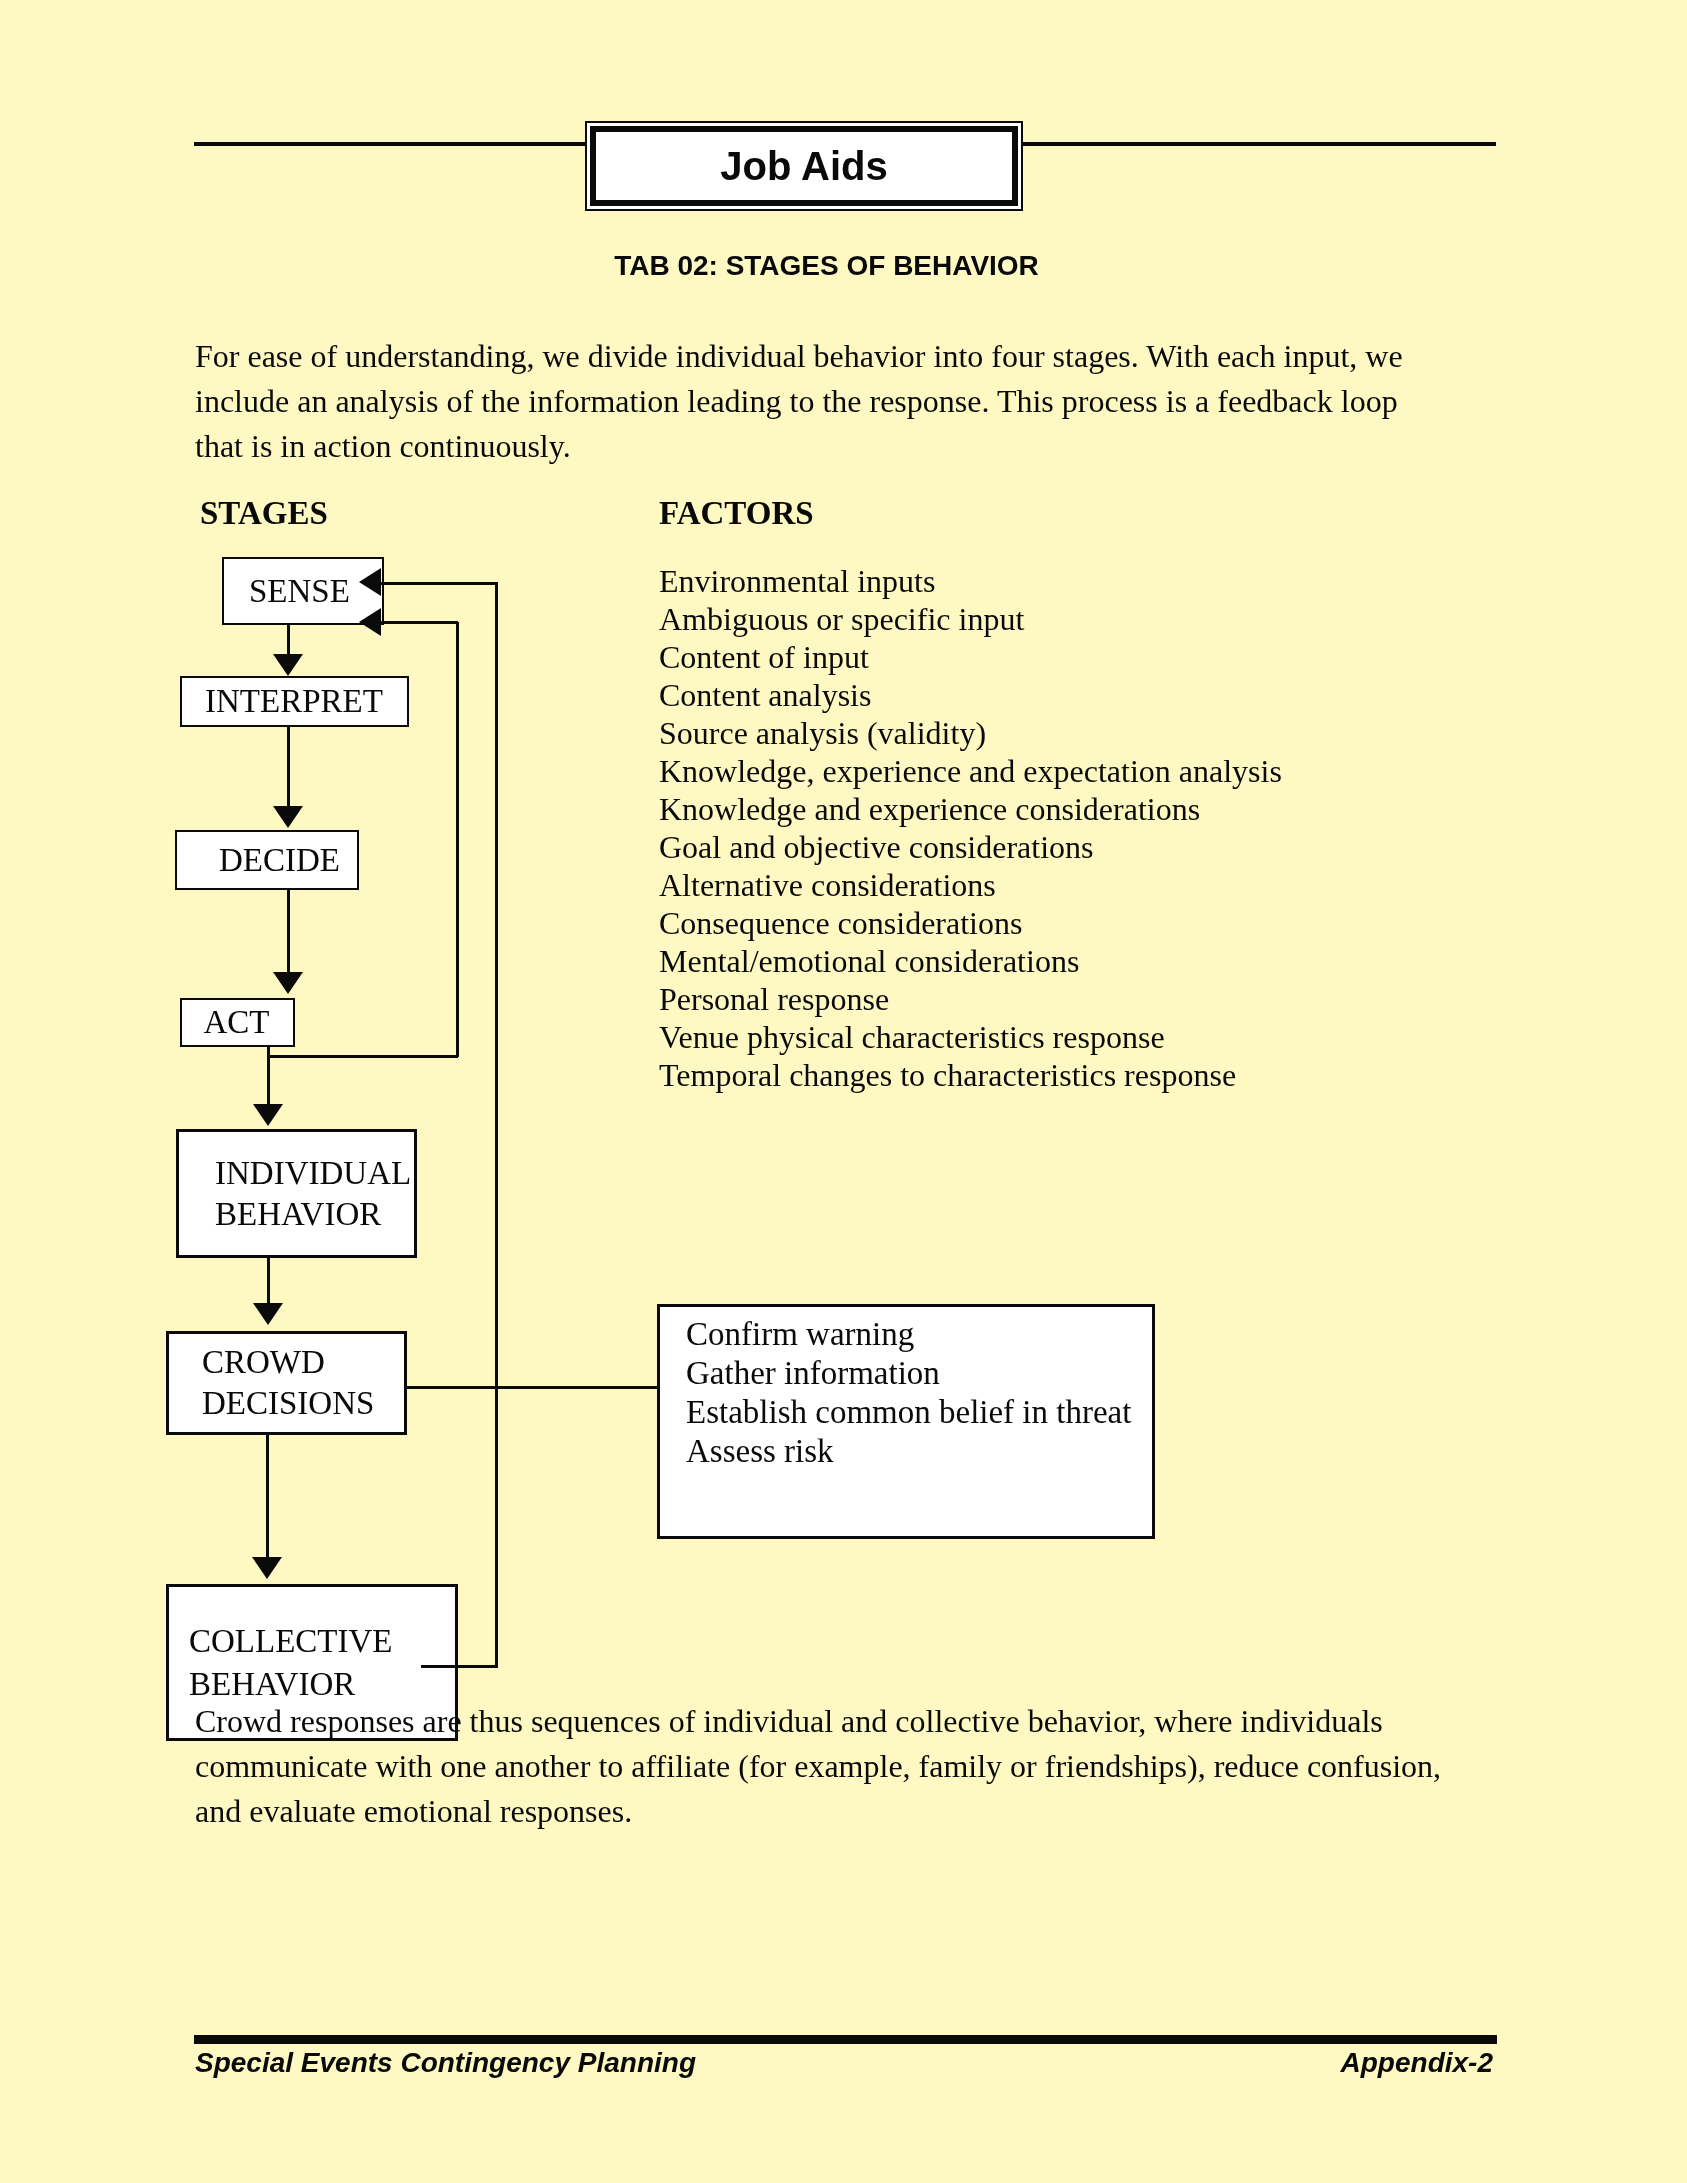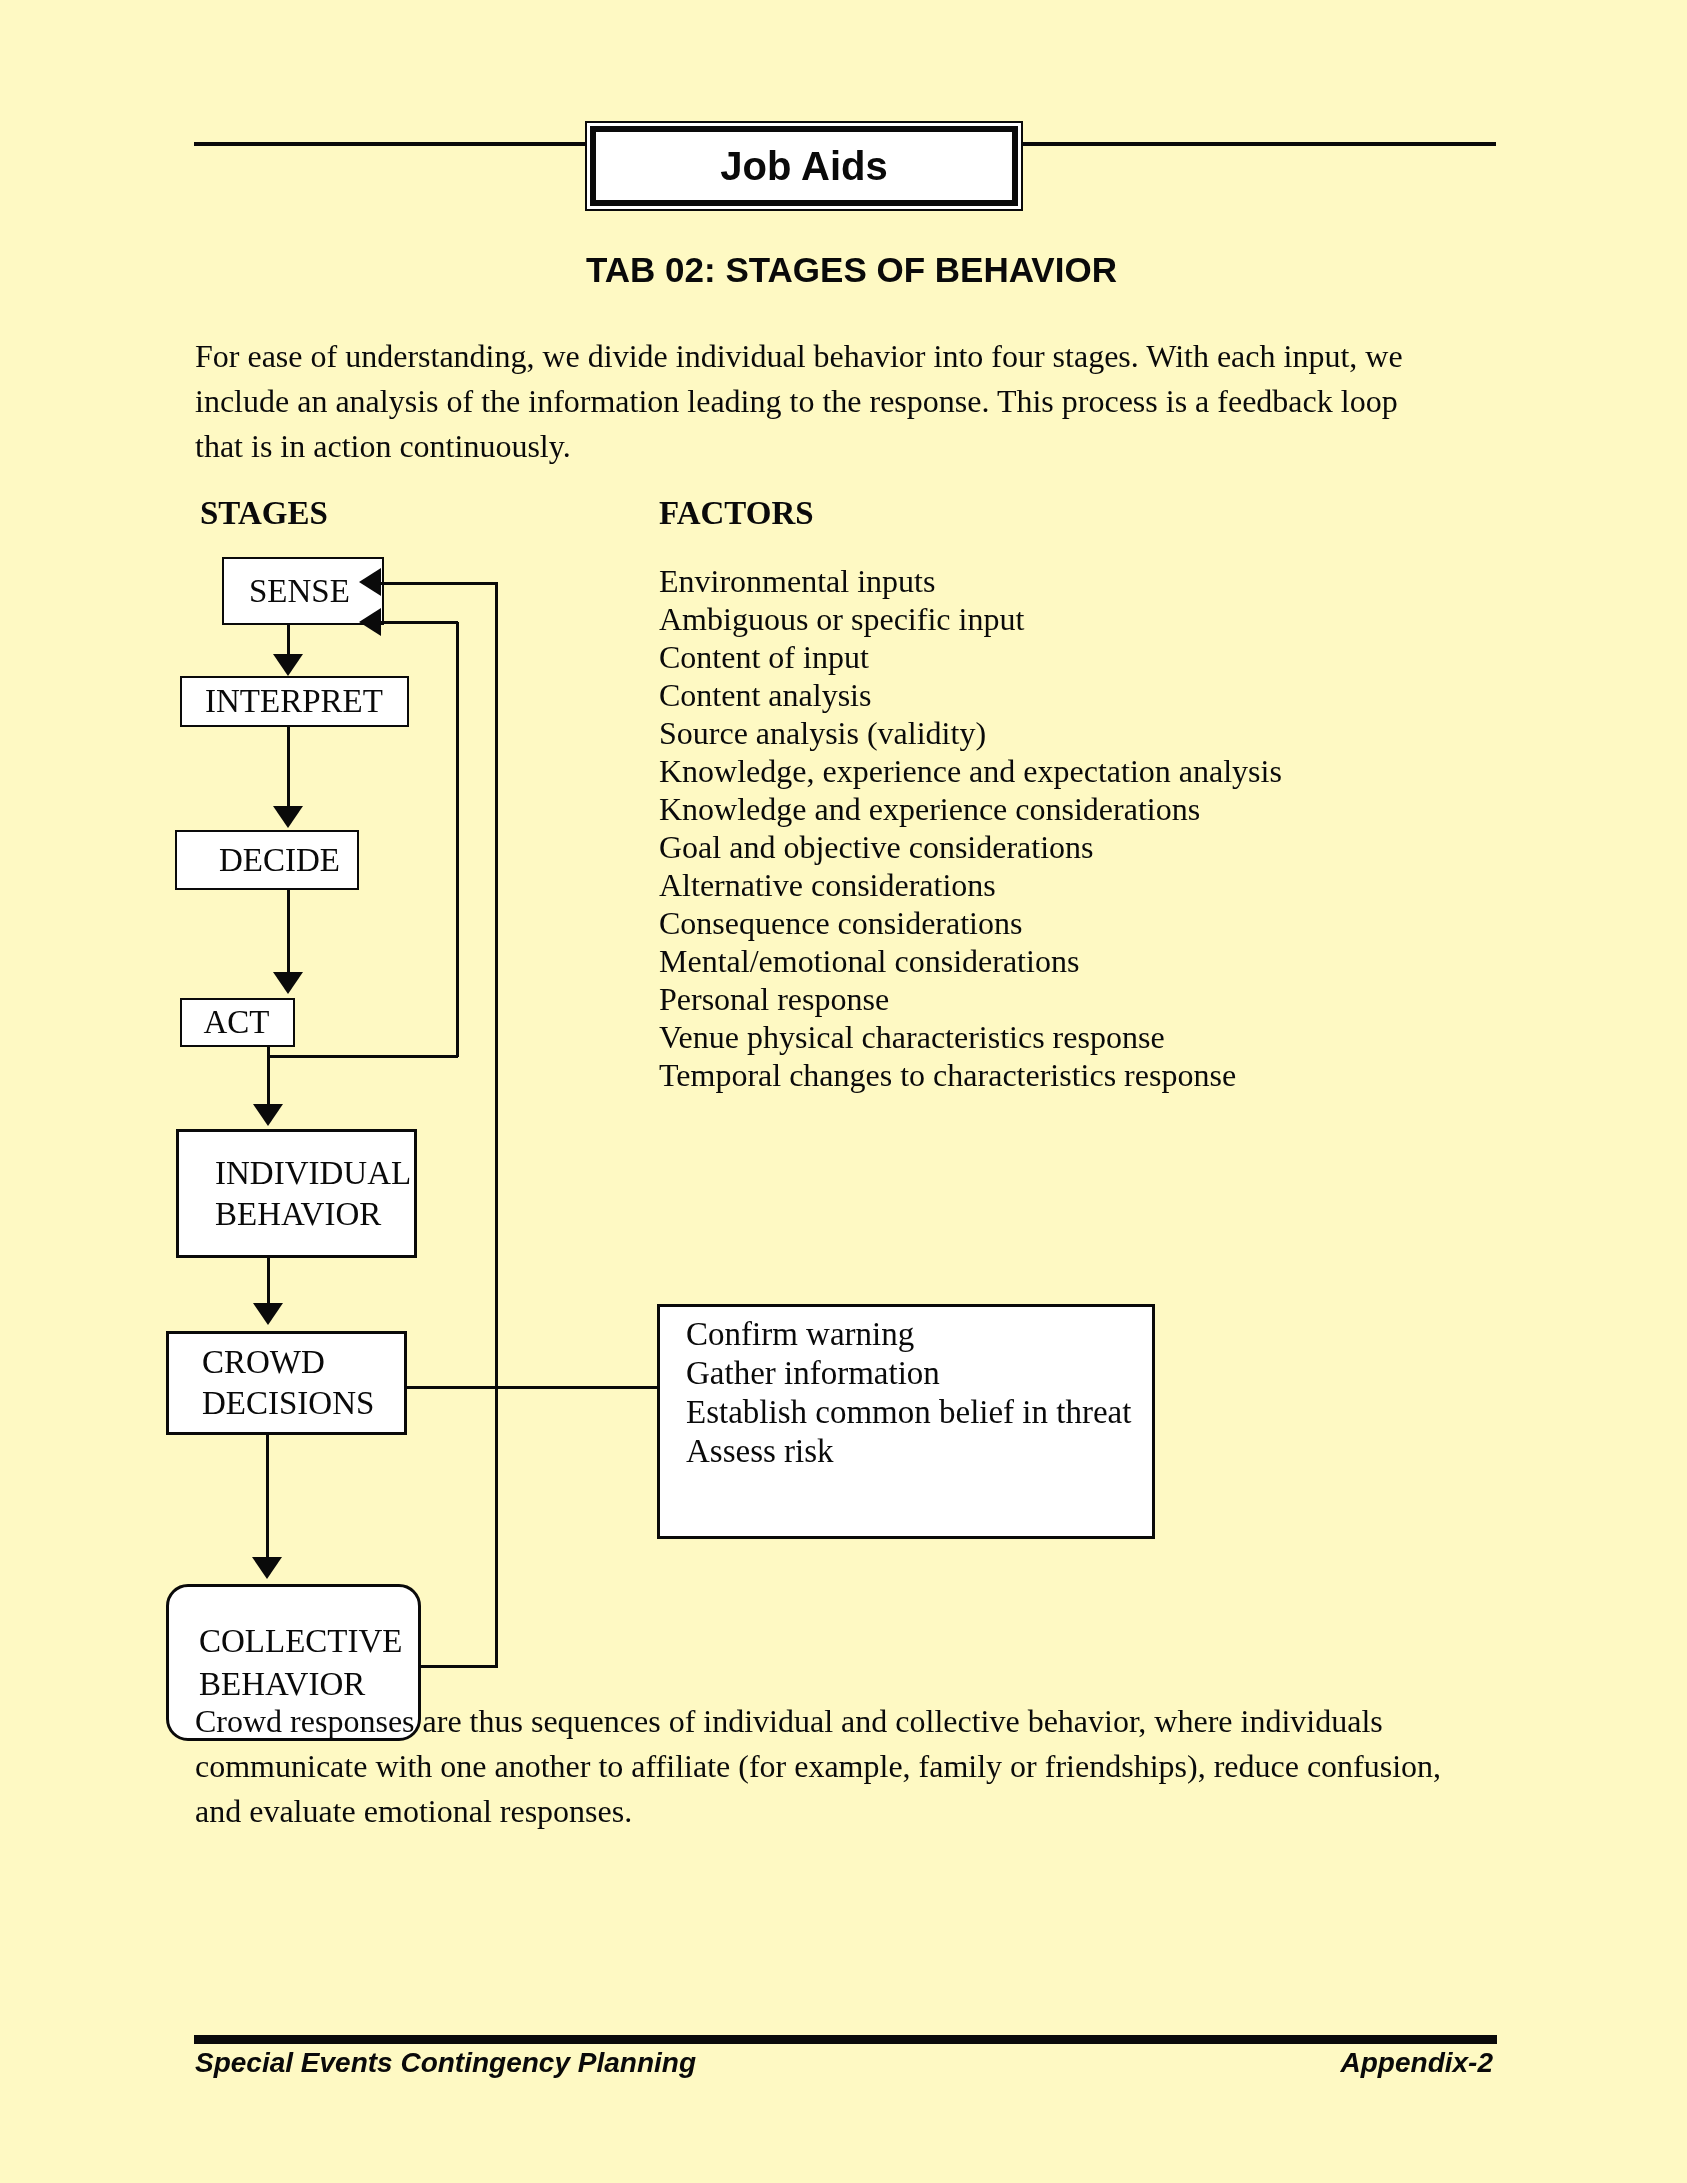--- a/index.html
+++ b/index.html
@@ -10,22 +10,22 @@
   }
   
   .hrule { position:absolute; height:4.1px; box-sizing:border-box;
            border-top:2.5px solid #0a0a0a; border-bottom:2.5px solid #0a0a0a;
            background:transparent; }
   .banner-outer { position:absolute; left:585px; top:121px; width:438px; height:90px;
            box-sizing:border-box; border:2.5px solid #0a0a0a; background:#fff; }
   .banner-inner { position:absolute; left:3.3px; top:3.3px; right:3.3px; bottom:3.3px;
            border:6.6px solid #0a0a0a; display:flex; align-items:center; justify-content:center;
            font-family:"Liberation Sans", sans-serif; font-weight:bold; font-size:40px; }
-  .title { position:absolute; left:203px; top:250px; width:1297px; text-align:center;
-           font-family:"Liberation Sans", sans-serif; font-weight:bold; font-size:35px; }
+  .title { position:absolute; left:178px; top:250px; width:1297px; text-align:center;
+           font-family:"Liberation Sans", sans-serif; font-weight:bold; font-size:28px; }
   .para { position:absolute; font-size:32px; line-height:45px; white-space:nowrap; }
   .col-head { position:absolute; font-weight:bold; font-size:33px; }
   .factors-list { position:absolute; left:659px; top:562px; font-size:32px; line-height:38px;
            white-space:nowrap; }
   
   .fbox { position:absolute; box-sizing:border-box; border:2.5px solid #0a0a0a; background:#fff;
           display:flex; flex-direction:column; justify-content:center;
           font-size:33px; line-height:41px; }
   .fbox.thick { border-width:3.3px; }
   .ln { position:absolute; background:#0a0a0a; }
@@ -96,21 +96,21 @@
   </div>
   <div class="fbox" style="left:180px; top:998px; width:115px; height:49px; padding-left:21.4px;">
     <span>ACT</span>
   </div>
   <div class="fbox thick" style="left:156px; top:1129px; width:241px; height:129px; padding-left:36px;margin-left:20px;">
     <span>INDIVIDUAL BEHAVIOR</span>
   </div>
   <div class="fbox thick" style="left:166px; top:1331px; width:241px; height:104px; padding-left:33px;">
     <span>CROWD DECISIONS</span>
   </div>
-  <div class="fbox thick" style="left:166px; top:1584px; width:255px; height:157px; padding-left:30px; line-height:43px;border-radius:22px;">
+  <div class="fbox thick" style="left:166px; top:1584px; width:292px; height:157px; padding-left:20px; line-height:43px;">
     <span>COLLECTIVE BEHAVIOR</span>
   </div>
 
   <div class="confirm-box">
       <div>Confirm warning</div>
       <div>Gather information</div>
       <div>Establish common belief in threat</div>
       <div>Assess risk</div>
     </div>
 

